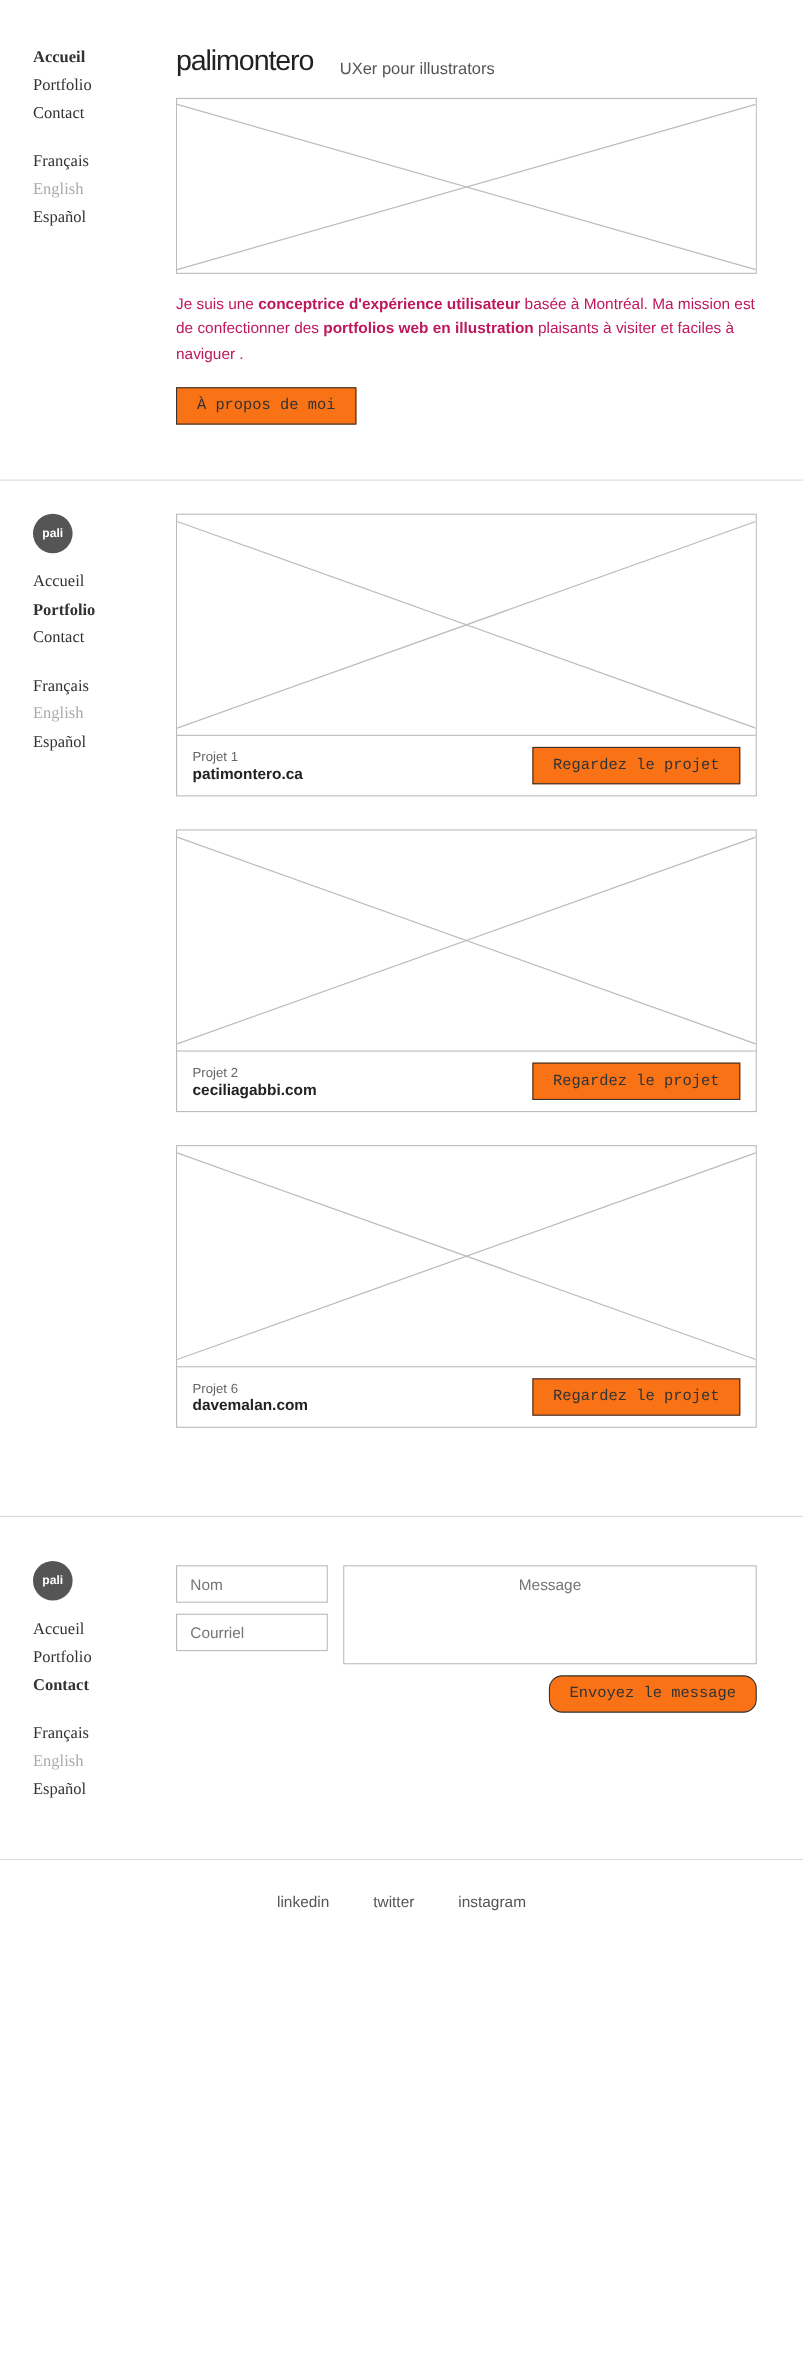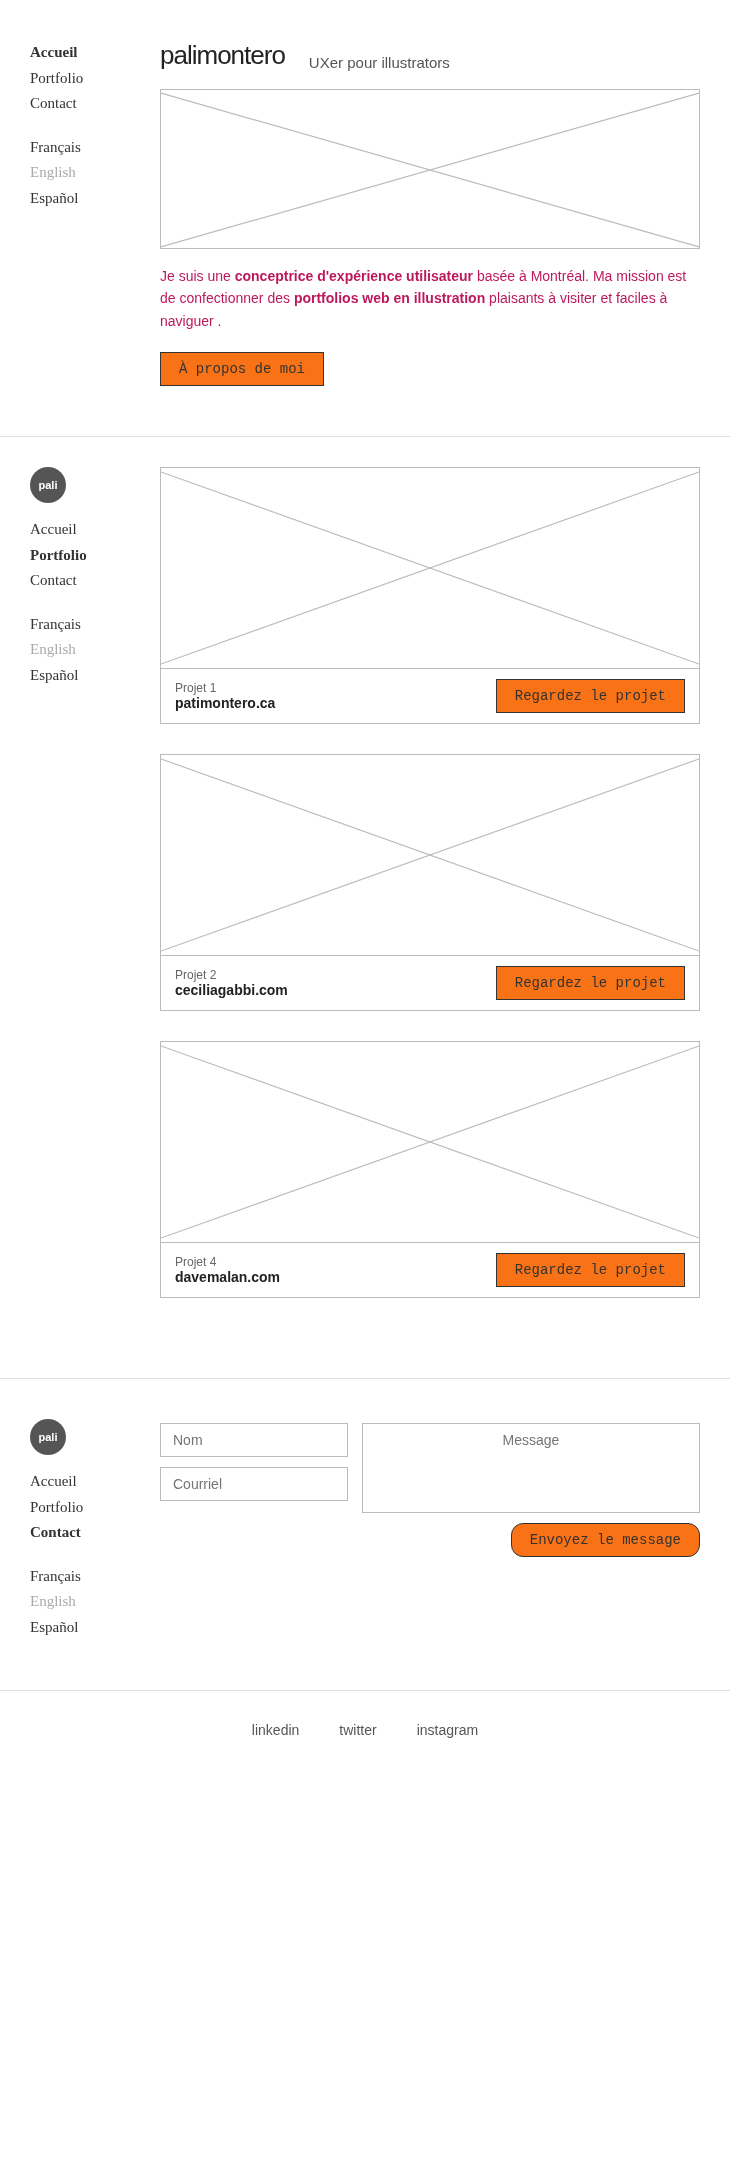--- a/index.html
+++ b/index.html
@@ -7,21 +7,21 @@
       font-family: Georgia, 'Times New Roman', serif;
       background: #fff;
       color: #333;
       width: 730px;
       margin: 0 auto;
     }
 
     
     .page-section {
       display: flex;
-      padding: 40px 30px 50px 30px;
+      padding: 40px 42px 50px 30px;
       border-bottom: 1px solid #ddd;
       min-height: 300px;
     }
 
     
     .sidebar {
       width: 130px;
       flex-shrink: 0;
       padding-right: 10px;
     }
@@ -155,21 +155,21 @@
       display: flex;
       flex-direction: column;
       gap: 10px;
     }
     .contact-left input {
       border: 1px solid #bbb;
       padding: 8px 12px;
       font-size: 14px;
       font-family: sans-serif;
       color: #aaa;
-      width: 188px;
+      width: 138px;
       outline: none;
     }
     .contact-right {
       display: flex;
       flex-direction: column;
       gap: 10px;
       flex: 1;
     }
     .contact-right textarea {
       border: 1px solid #bbb;
@@ -293,21 +293,21 @@
     <div class="portfolio-card">
       <div style="height:200px; position:relative;">
         <svg viewBox="0 0 560 200" xmlns="http://www.w3.org/2000/svg" width="100%" height="200">
           <rect x="0" y="0" width="560" height="200" fill="white"></rect>
           <line x1="0" y1="0" x2="560" y2="200" stroke="#bbb" stroke-width="1.2"></line>
           <line x1="560" y1="0" x2="0" y2="200" stroke="#bbb" stroke-width="1.2"></line>
         </svg>
       </div>
       <div class="portfolio-card-info">
         <div>
-          <div class="project-label">Projet 4</div>
+          <div class="project-label">Projet 6</div>
           <div class="project-name">davemalan.com</div>
         </div>
         <button class="btn-outline">Regardez le projet</button>
       </div>
     </div>
 
   </div>
 </div>
 
 <div class="page-section">

